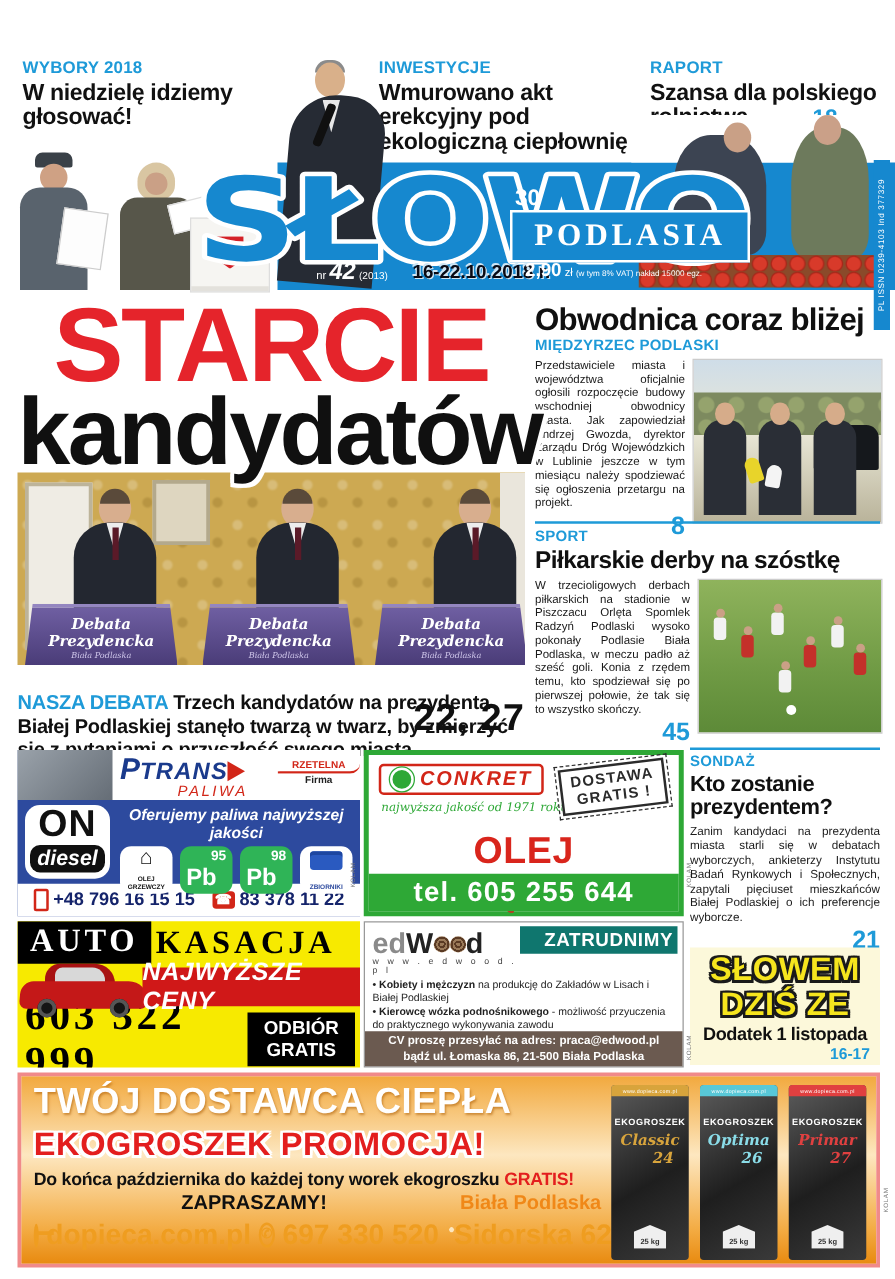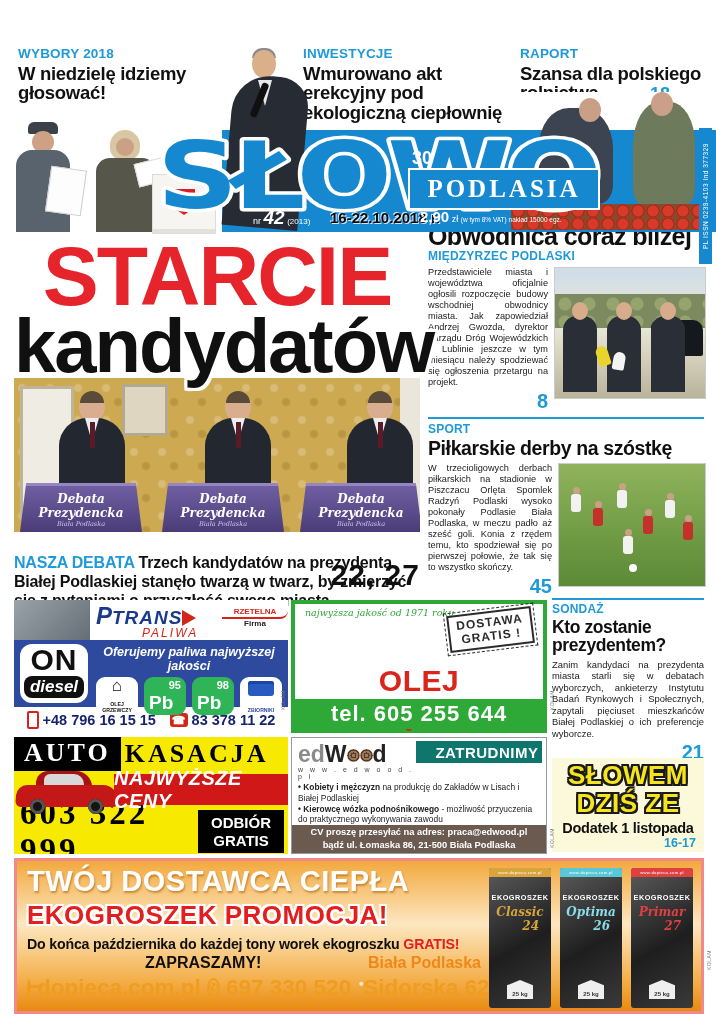--- a/index.html
+++ b/index.html
@@ -107,21 +107,21 @@
   .lect-sub{color:#cfc6ea;font-family:"DejaVu Serif",serif;font-style:italic;font-size:6.5px;}
   .standfirst{position:absolute;left:14px;top:538px;width:406px;font-weight:bold;font-size:16px;
               line-height:1.18;color:#101010;letter-spacing:-.2px;}
   .sf-kicker{color:#1e9ad8;}
   .lead-pages{position:absolute;left:270px;top:558px;width:150px;text-align:right;
               font-weight:bold;font-size:30px;color:#101010;letter-spacing:1px;}
 
   
   .rule-dark{position:absolute;left:428px;top:231px;width:276px;height:1px;background:#333;}
   .story{position:absolute;width:278px;}
-  .st-obw{left:428px;top:224px;}
+  .st-obw{left:428px;top:244px;}
   .st-headline-xl{font-weight:bold;font-size:25px;letter-spacing:-.6px;line-height:1;color:#101010;}
   .st-kicker{color:#1e9ad8;font-weight:bold;font-size:12px;margin-top:0;letter-spacing:.2px;}
   .st-row{display:flex;gap:6px;margin-top:4px;}
   .st-body{font-size:9.2px;line-height:1.2;text-align:justify;color:#1a1a1a;hyphens:auto;}
   .bw1{width:120px;} .bw2{width:124px;} 
   .st-page{display:block;text-align:right;color:#1e9ad8;font-weight:bold;font-size:20px;margin-top:2px;}
   .ph-obw{width:150px;height:130px;position:relative;overflow:hidden;border:1px solid #ccc;
           background:linear-gradient(180deg,#cfdde8 0%,#e9e7d6 45%,#b9b39a 100%);}
   .ob-trees{position:absolute;left:0;top:26px;width:150px;height:34px;background:#7d8a5f;
             background-image:radial-gradient(circle at 10px 10px,#95a36d 6px,transparent 7px);background-size:24px 18px;}
@@ -499,20 +499,24 @@
           <span>+48 796 16 15 15</span>
         </span>
       <span class="ph-entry">
           <span class="ico-tel">☎</span>
           <span>83 378 11 22</span>
         </span>
     </div>
   </div>
 
   <div class="ad-ck">
+    <div class="ck-logo">
+      <span class="ck-circle"></span>
+      <span class="ck-name">CONKRET</span>
+    </div>
     <div class="ck-tagline">najwyższa jakość od 1971 roku</div>
     <div class="ck-stamp">
       <div>DOSTAWA</div>
       <div>GRATIS !</div>
     </div>
     <div class="ck-product">OLEJ NAPĘDOWY</div>
     <div class="ck-phone">tel. 605 255 644</div>
   </div>
 
   <div class="ad-ak">

